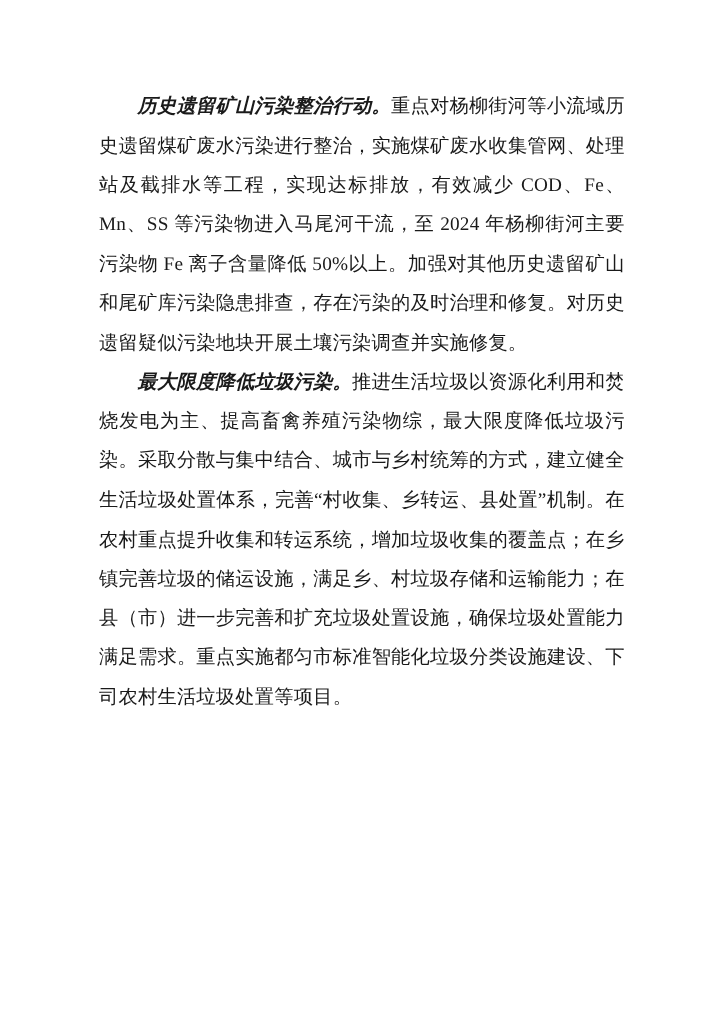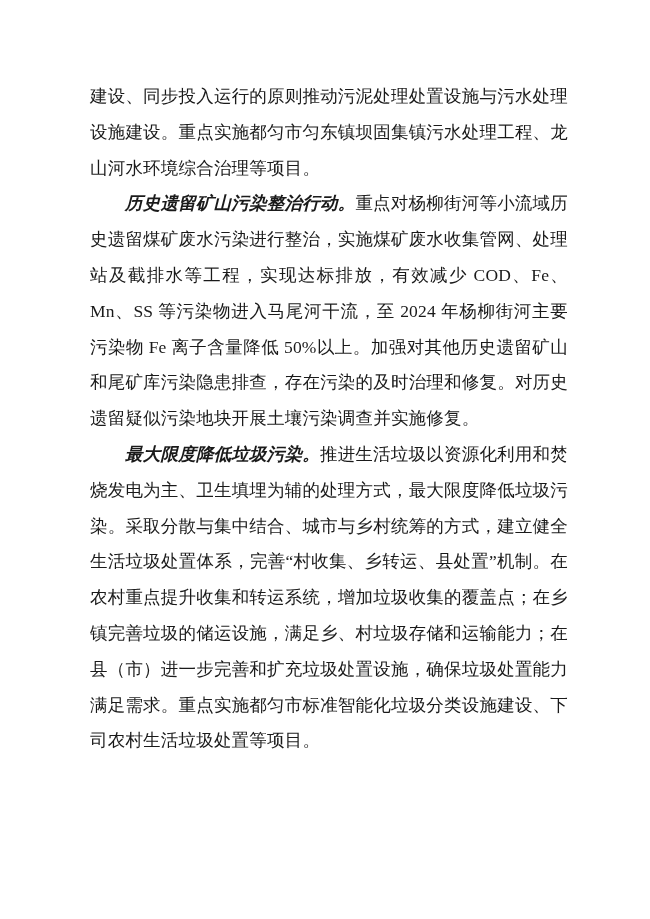--- a/index.html
+++ b/index.html
@@ -48,22 +48,21 @@
     font-size: 11.5px;
     color: #222222;
   }
 </style>
 </head>
 <body>
 
 <div class="page">
   <div class="text-block">
 
-    <p class="para"><span class="lead"></span><span>建设、同步投入运行的原则推动污泥处理处置设施与污水处理设施建设。重点实施都匀市匀东镇坝固集镇污水处理工程、龙山河水环境综合治理等项目。</span></p>
 
     <p class="para indent"><span class="lead">历史遗留矿山污染整治行动。</span><span>重点对杨柳街河等小流域历史遗留煤矿废水污染进行整治，实施煤矿废水收集管网、处理站及截排水等工程，实现达标排放，有效减少 COD、Fe、Mn、SS 等污染物进入马尾河干流，至 2024 年杨柳街河主要污染物 Fe 离子含量降低 50%以上。加强对其他历史遗留矿山和尾矿库污染隐患排查，存在污染的及时治理和修复。对历史遗留疑似污染地块开展土壤污染调查并实施修复。</span></p>
 
-    <p class="para indent"><span class="lead">最大限度降低垃圾污染。</span><span>推进生活垃圾以资源化利用和焚烧发电为主、卫生填埋为辅的处理方式，最大限度降低垃圾污染。采取分散与集中结合、城市与乡村统筹的方式，建立健全生活垃圾处置体系，完善“村收集、乡转运、县处置”机制。在农村重点提升收集和转运系统，增加垃圾收集的覆盖点；在乡镇完善垃圾的储运设施，满足乡、村垃圾存储和运输能力；在县（市）进一步完善和扩充垃圾处置设施，确保垃圾处置能力满足需求。重点实施都匀市标准智能化垃圾分类设施建设、下司农村生活垃圾处置等项目。</span></p>
+    <p class="para indent"><span class="lead">最大限度降低垃圾污染。</span><span>推进生活垃圾以资源化利用和焚烧发电为主、提高畜禽养殖污染物综，最大限度降低垃圾污染。采取分散与集中结合、城市与乡村统筹的方式，建立健全生活垃圾处置体系，完善“村收集、乡转运、县处置”机制。在农村重点提升收集和转运系统，增加垃圾收集的覆盖点；在乡镇完善垃圾的储运设施，满足乡、村垃圾存储和运输能力；在县（市）进一步完善和扩充垃圾处置设施，确保垃圾处置能力满足需求。重点实施都匀市标准智能化垃圾分类设施建设、下司农村生活垃圾处置等项目。</span></p>
 
 
   </div>
 
 </div>
 
 </body></html>

